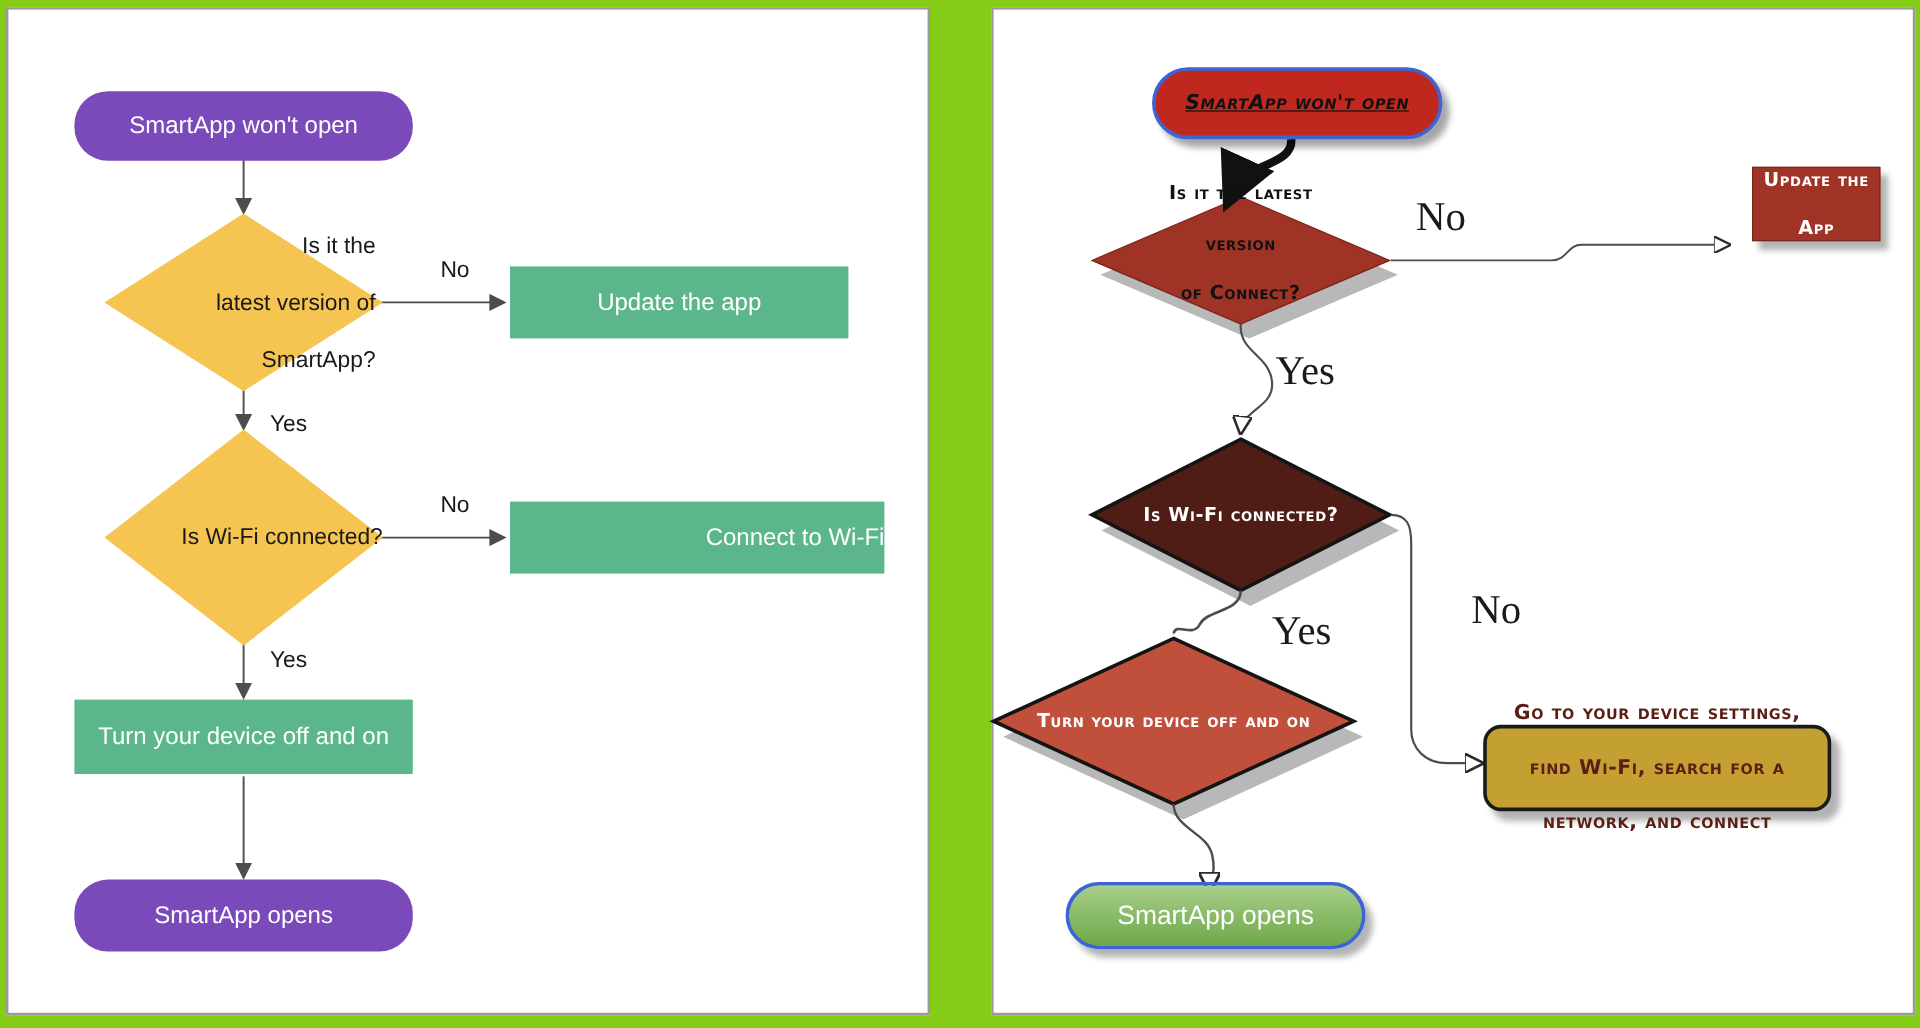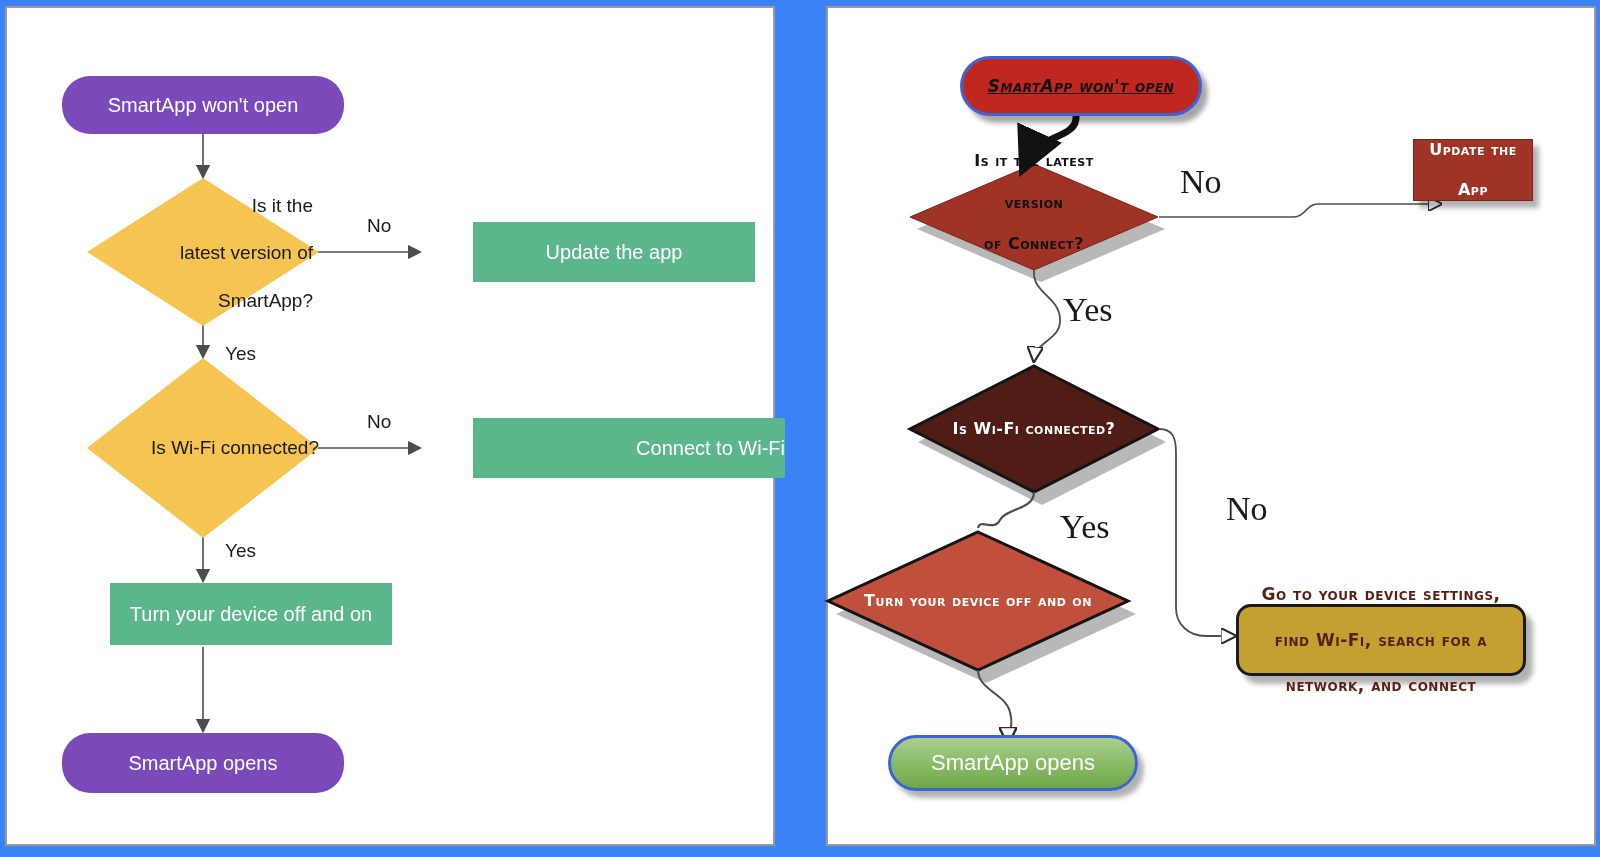--- a/index.html
+++ b/index.html
@@ -5,21 +5,21 @@
   html, body {
     margin: 0;
     padding: 0;
     background: #ffffff;
     font-family: "Liberation Sans", sans-serif;
   }
   #stage {
     position: relative;
     width: 1600px;
     height: 857px;
-    background: #3b82f6;
+    background: #84cc16;
     overflow: hidden;
   }
 
   .panel {
     position: absolute;
     background: #ffffff;
     border: 2px solid #9a9a9a;
     box-sizing: border-box;
   }
   #panel-left  { left: 5px;   top: 6px; width: 770px; height: 840px; }
@@ -48,21 +48,20 @@
   .l-term {
     border-radius: 28px;
     background: #7b4aba;
     color: #ffffff;
     font-size: 20px;
   }
   .l-rect {
     background: #5cb68c;
     color: #ffffff;
     font-size: 20px;
-    margin-left: 48px;
   }
   .l-diamond-text {
     color: #1a1a1a;
     font-size: 19px;
     line-height: 1.25;
     background: transparent;
     text-align: right;
   }
   .l-edgelabel {
     position: absolute;
@@ -242,21 +241,21 @@
     </div>
 
     <div class="node r-diamond-text comic" style="left:106px; top:160px; width:200px; height:70px;">
       <span>
         <span>Is it the latest</span><br>
         <span>version</span><br>
         <span>of Connect?</span>
       </span>
     </div>
 
-    <div class="node r-rect-red comic" style="left:585px; top:131px; width:120px; height:62px;">
+    <div class="node r-rect-red comic" style="left:632px; top:131px; width:107px; height:62px;">
       <span>
         <span>Update the</span><br>
         <span>App</span>
       </span>
     </div>
 
     <div class="node r-diamond-text light comic" style="left:96px; top:405px; width:220px; height:32px;">
       <span>Is Wi-Fi connected?</span>
     </div>
 

